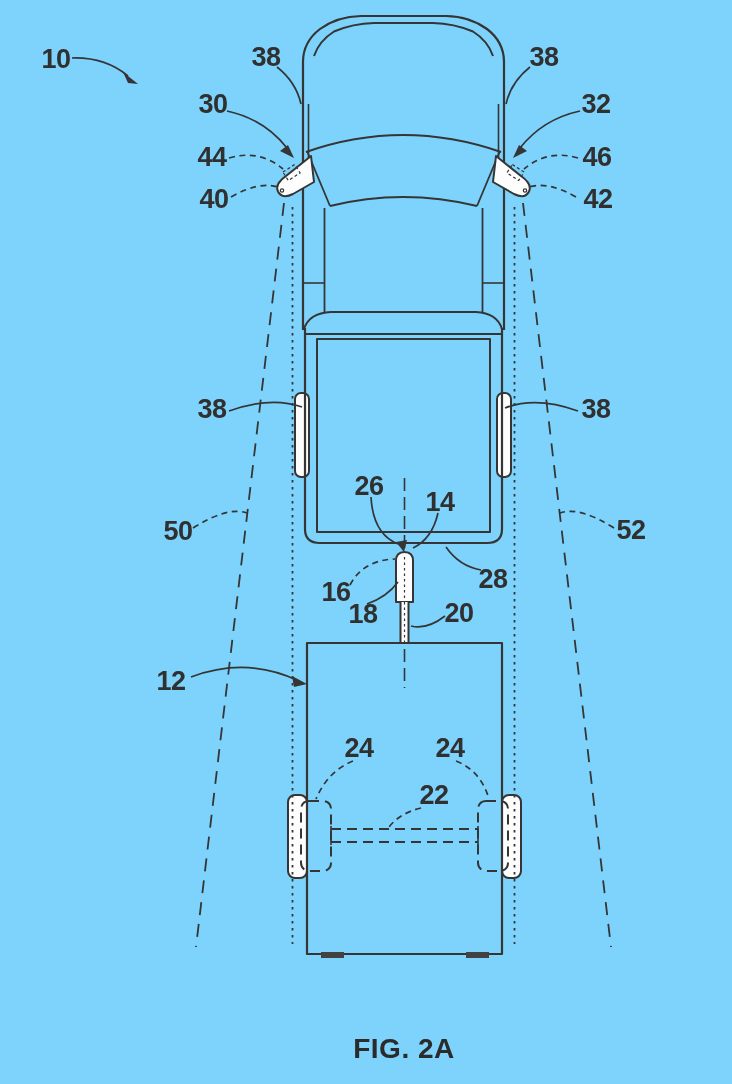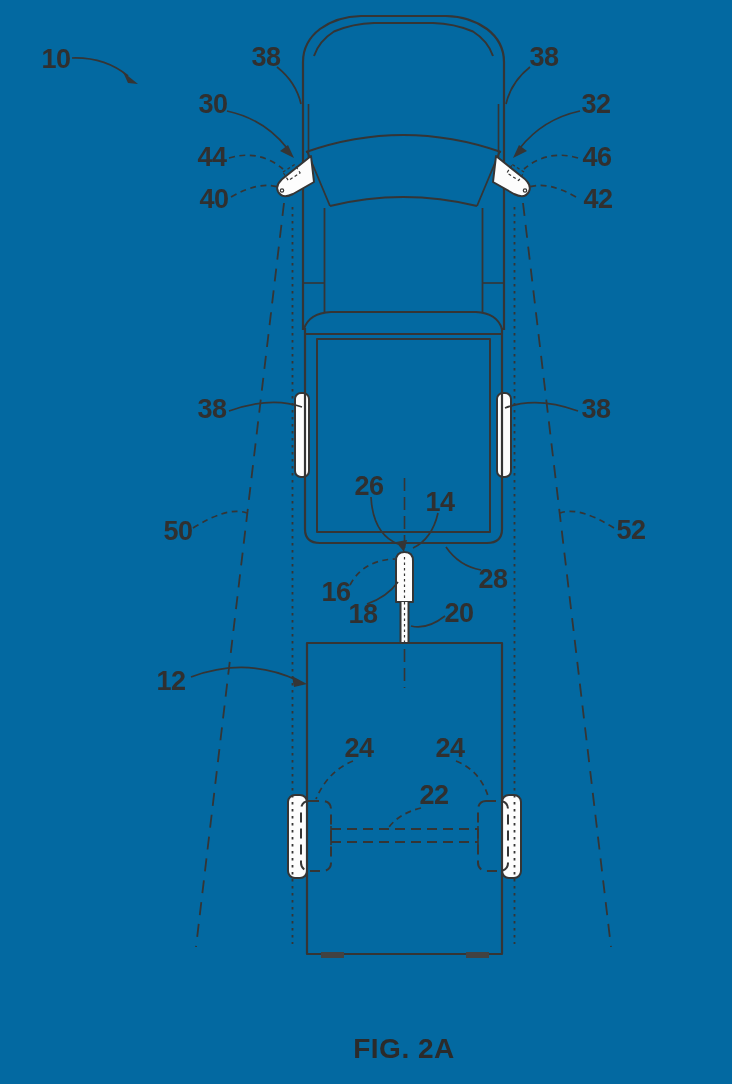--- a/index.html
+++ b/index.html
@@ -1,16 +1,16 @@
 <!DOCTYPE html>
 <html><head>
 <meta charset="utf-8">
 <style>
   html,body{margin:0;padding:0;background:#ffffff;}
-  #page{position:relative;width:732px;height:1084px;background:#0369a1;overflow:hidden;
+  #page{position:relative;width:732px;height:1084px;background:#7dd3fc;overflow:hidden;
         font-family:"Liberation Sans",sans-serif;}
   svg{display:block;}
   
   .s{stroke:#353535;fill:none;stroke-width:2;stroke-linecap:butt;stroke-linejoin:round;}
   .s22{stroke-width:2.2;}
   .s18{stroke-width:1.8;}
   .s16{stroke-width:1.6;}
   .s12{stroke-width:1.2;}
   .whitefill{fill:#fdfdfd;}
   .darkfill{fill:#424242;stroke:none;}

